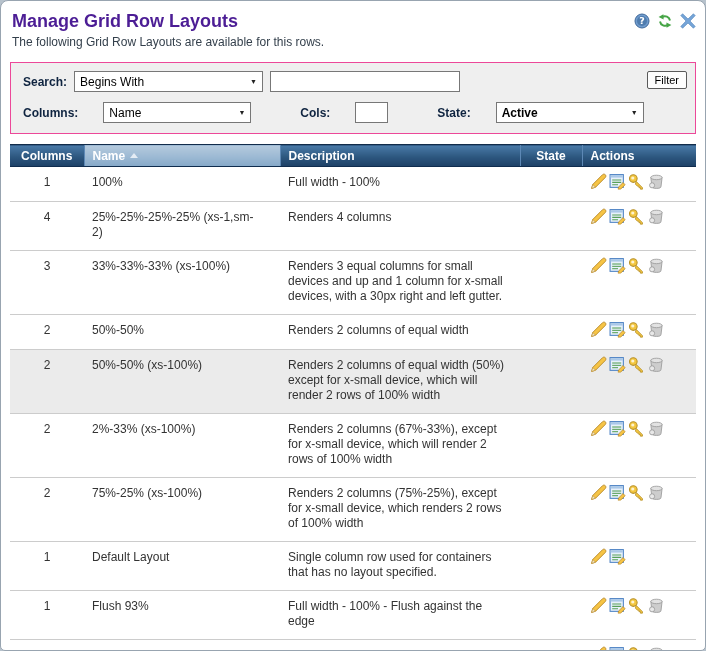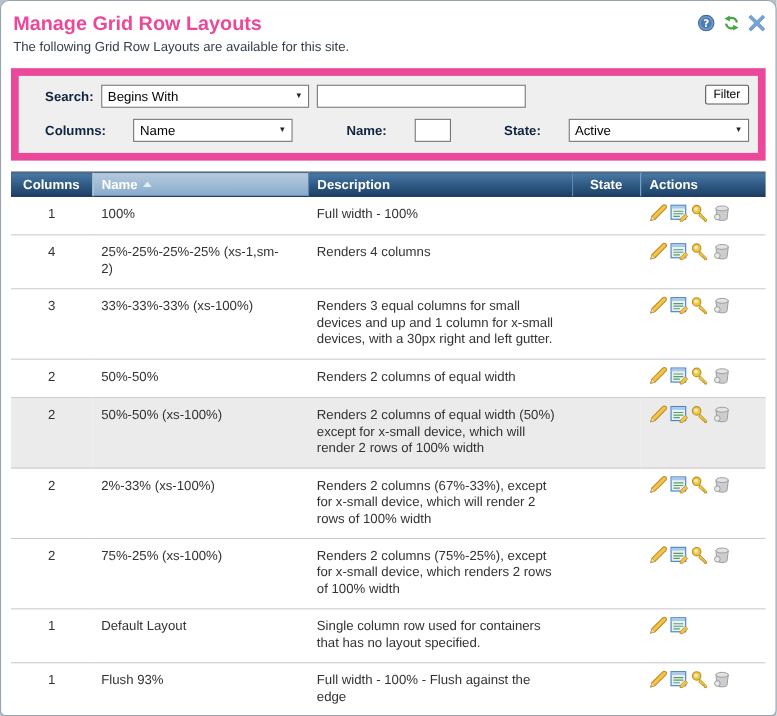--- a/index.html
+++ b/index.html
@@ -16,44 +16,44 @@
     border:1px solid #98a4b0;
     border-radius:8px 8px 5px 5px;
     overflow:hidden;
     display:flex; flex-direction:column;
   }
   .dlg-pad { padding:8px 9px 0 9px; }
 
   
   .title-row { display:flex; align-items:flex-start; }
   .page-title {
-    font-size:18px; font-weight:bold; color:#ec4899;
+    font-size:18px; font-weight:bold; color:#4c1d95;
     margin:2px 0 0 2px; flex:1;
   }
   .hdr-icons { display:flex; gap:7px; margin-top:4px; }
   .hdr-icons .icn { width:16px; height:16px; display:inline-block; cursor:pointer; }
   .subtitle { font-size:12px; color:#333f4b; margin:3px 0 0 2px; }
 
   
   .search-panel {
-    margin-top:13px; background:#efefef; border:7px solid #ec4899;
-    padding:8px 8px 10px 24px;
+    margin-top:13px; background:#efefef; border:1px solid #ec4899;
+    padding:8px 8px 10px 12px;
   }
   .search-row { display:flex; align-items:center; }
   .search-row + .search-row { margin-top:10px;gap:18px; }
   .lbl { font-weight:bold; color:#0f2440; margin-right:7px; white-space:nowrap; }
   .selectbox {
     height:21px; background:#fff; border:1px solid #777;
     display:inline-flex; align-items:center; justify-content:space-between;
     padding:0 5px; color:#000; cursor:pointer;
   }
   .selectbox .arrow { font-size:7px; color:#222; margin-left:6px; }
   .sel-mode  { width:189px; }
   .sel-cols  { width:148px; }
-  .sel-state { width:168px; }
+  .sel-state { width:148px;font-weight:bold; }
   .text-input {
     height:21px; border:1px solid #777; background:#fff;
     font-family:"Liberation Sans",sans-serif; font-size:12px; padding:0 4px;
   }
   .inp-search { width:190px; margin-left:7px; }
   .inp-cols   { width:33px; }
   .gap12 { width:13px; }
   .filter-btn {
     margin-left:auto; align-self:flex-start;
     font-family:"Liberation Sans",sans-serif; font-size:11px; color:#000;
@@ -114,40 +114,40 @@
               <path d="M13 7.5 A5.2 5.2 0 0 0 5 4.1" stroke="#46a546" stroke-width="2" fill="none"></path>
               <polygon points="6.4,1.2 1.6,4.1 6.6,6.6" fill="#46a546"></polygon>
               <path d="M3 8.5 A5.2 5.2 0 0 0 11 11.9" stroke="#46a546" stroke-width="2" fill="none"></path>
               <polygon points="9.6,14.8 14.4,11.9 9.4,9.4" fill="#46a546"></polygon>
             </svg></span>
         <span class="icn"><svg viewBox="0 0 16 16" width="16" height="16">
               <path d="M2.6 0.8 L8 6 L13.4 0.8 L15.2 2.6 L10 8 L15.2 13.4 L13.4 15.2 L8 10 L2.6 15.2 L0.8 13.4 L6 8 L0.8 2.6 Z" fill="#76a5d8" stroke="#4d82b8" stroke-width="0.6"></path>
             </svg></span>
       </div>
     </div>
-    <div class="subtitle">The following Grid Row Layouts are available for this site.</div>
+    <div class="subtitle">The following Grid Row Layouts are available for this rows.</div>
 
     <div class="search-panel">
       <div class="search-row">
         <span class="lbl">Search:</span>
         <div class="selectbox sel-mode">
           <span>Begins With</span>
           <span class="arrow">▼</span>
         </div>
         <input class="text-input inp-search" value="" style="">
         <button class="filter-btn">Filter</button>
       </div>
       <div class="search-row">
         <span class="lbl">Columns:</span>
         <div class="selectbox sel-cols">
           <span>Name</span>
           <span class="arrow">▼</span>
         </div>
         <span class="gap12"></span>
-        <span class="lbl">Name:</span>
+        <span class="lbl">Cols:</span>
         <input class="text-input inp-cols" value="" style="">
         <span class="gap12"></span>
         <span class="lbl">State:</span>
         <div class="selectbox sel-state">
           <span>Active</span>
           <span class="arrow">▼</span>
         </div>
       </div>
     </div>
 

